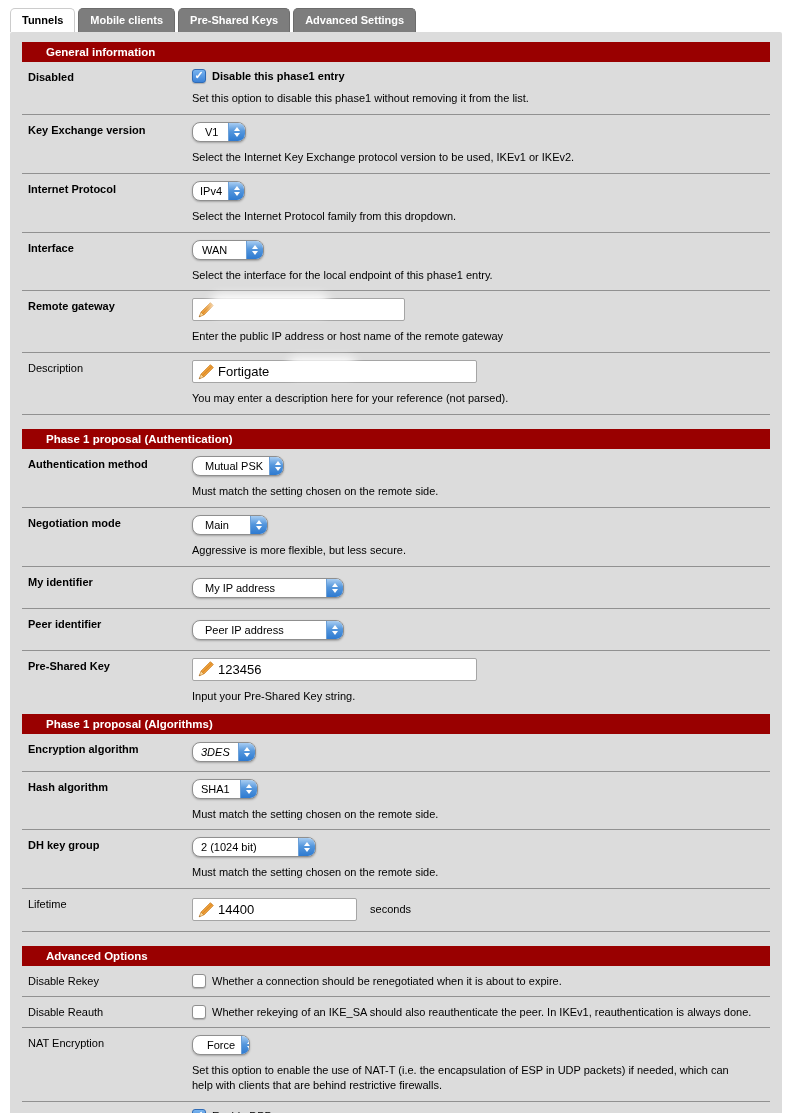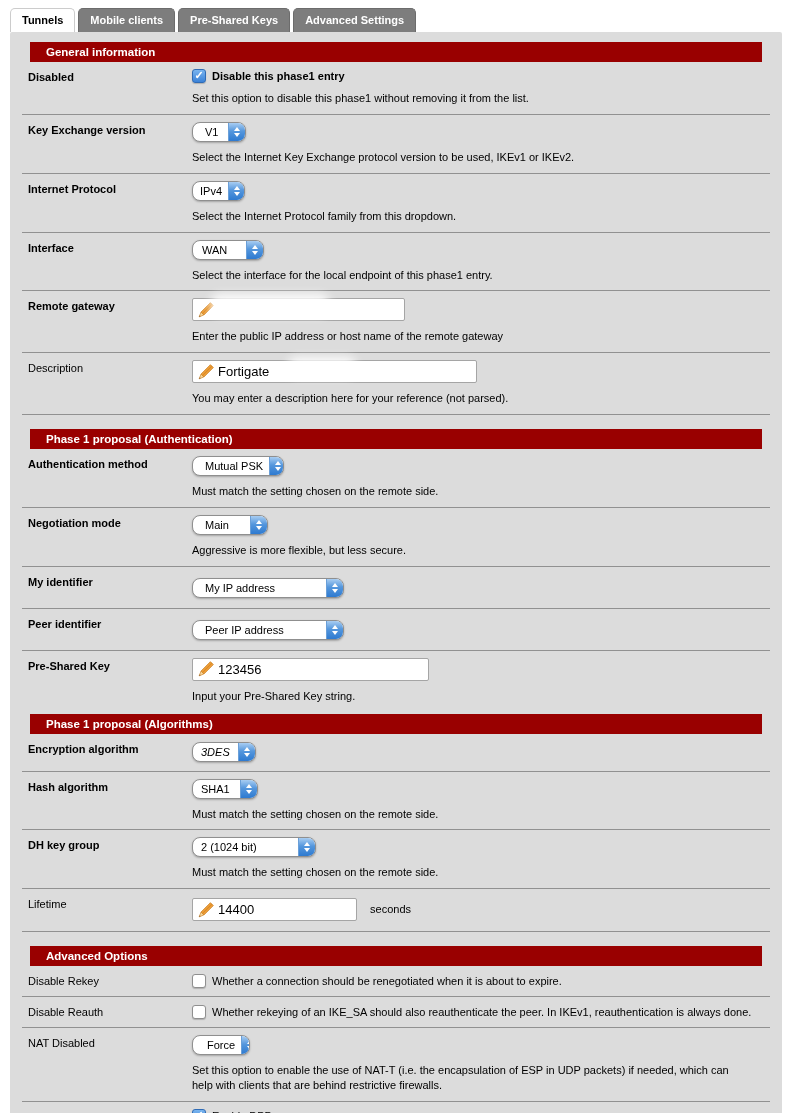--- a/index.html
+++ b/index.html
@@ -12,21 +12,21 @@
   .tab { background:#7d7d7d; color:#ffffff; font-weight:bold; font-size:11px;
          padding:5px 11px 6px 11px; border-radius:5px 5px 0 0; margin-right:3px;
          border:1px solid #6c6c6c; border-bottom:none; cursor:default; }
   .tab.active { background:#ffffff; color:#000000; border-color:#cccccc; }
 
   
   .content { margin-left:10px; width:772px; background:#dcdcdc;
              border-radius:2px 2px 8px 8px; padding:10px 0 16px 0; }
 
   .sect-header { background:#990000; color:#ffffff; font-weight:bold; font-size:11.5px;
-                 padding:4px 16px; margin:0 20px; }
+                 padding:4px 24px; margin:0 12px; }
 
   .row { display:flex; margin:0 12px; padding:7px 0 8px 0; border-bottom:1px solid #919191; }
   .row.noline { border-bottom:none; }
   .lbl { width:170px; flex:0 0 170px; font-size:11px; color:#000; padding:2px 6px 0 6px; }
   .lbl.bold { font-weight:bold; }
   .fld { flex:1; font-size:11px; color:#000; padding-right:8px; position:relative; }
   .hint { font-size:11px; color:#000; margin-top:8px; line-height:1.35; }
   .gap { height:14px; }
   .gap-sm { height:2px; }
 
@@ -229,21 +229,21 @@
               <i class="arr-up"></i>
               <i class="arr-dn"></i>
             </span>
         </div>
       </div>
     </div>
 
     <div class="row noline">
       <div class="lbl bold">Pre-Shared Key</div>
       <div class="fld">
-        <div class="txtin" style="width:237px">
+        <div class="txtin" style="width:285px">
           <svg class="pencil" viewBox="0 0 17 17">
               <use href="#pencil-shape"></use>
             </svg>
           <span class="val">123456</span>
         </div>
         <div class="hint">Input your Pre-Shared Key string.</div>
       </div>
     </div>
 
     <div class="gap-sm"></div>
@@ -322,21 +322,21 @@
       <div class="lbl">Disable Reauth</div>
       <div class="fld" style="padding-top:1px;">
         <div class="cb-line">
           <span class="cb"></span>
           <span class="cb-label">Whether rekeying of an IKE_SA should also reauthenticate the peer. In IKEv1, reauthentication is always done.</span>
         </div>
       </div>
     </div>
 
     <div class="row">
-      <div class="lbl">NAT Disabled</div>
+      <div class="lbl">NAT Encryption</div>
       <div class="fld">
         <div class="sel" style="width:58px">
           <span class="sel-txt" style="padding-left:14px">Force</span>
           <span class="stepper">
               <i class="arr-up"></i>
               <i class="arr-dn"></i>
             </span>
         </div>
         <div class="hint" style="max-width:560px">Set this option to enable the use of NAT-T (i.e. the encapsulation of ESP in UDP packets) if needed, which can help with clients that are behind restrictive firewalls.</div>
       </div>

